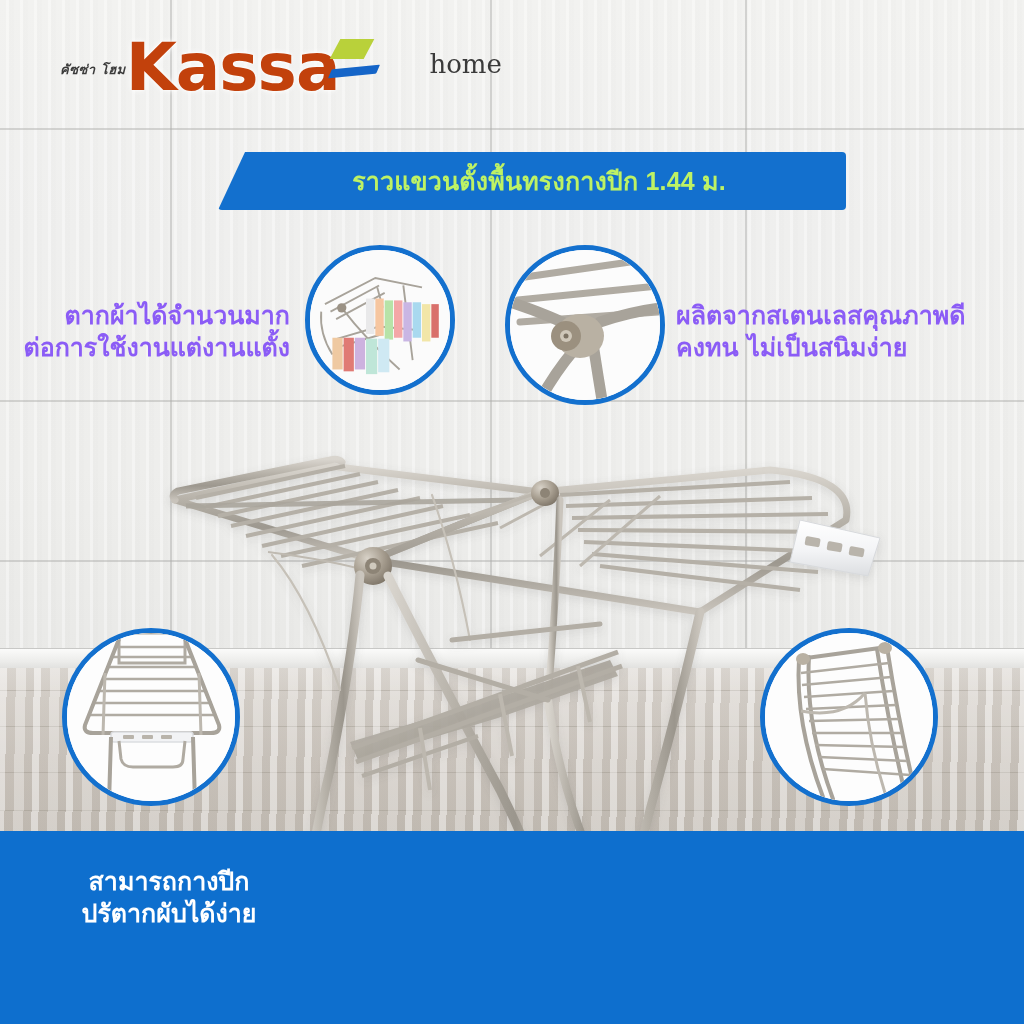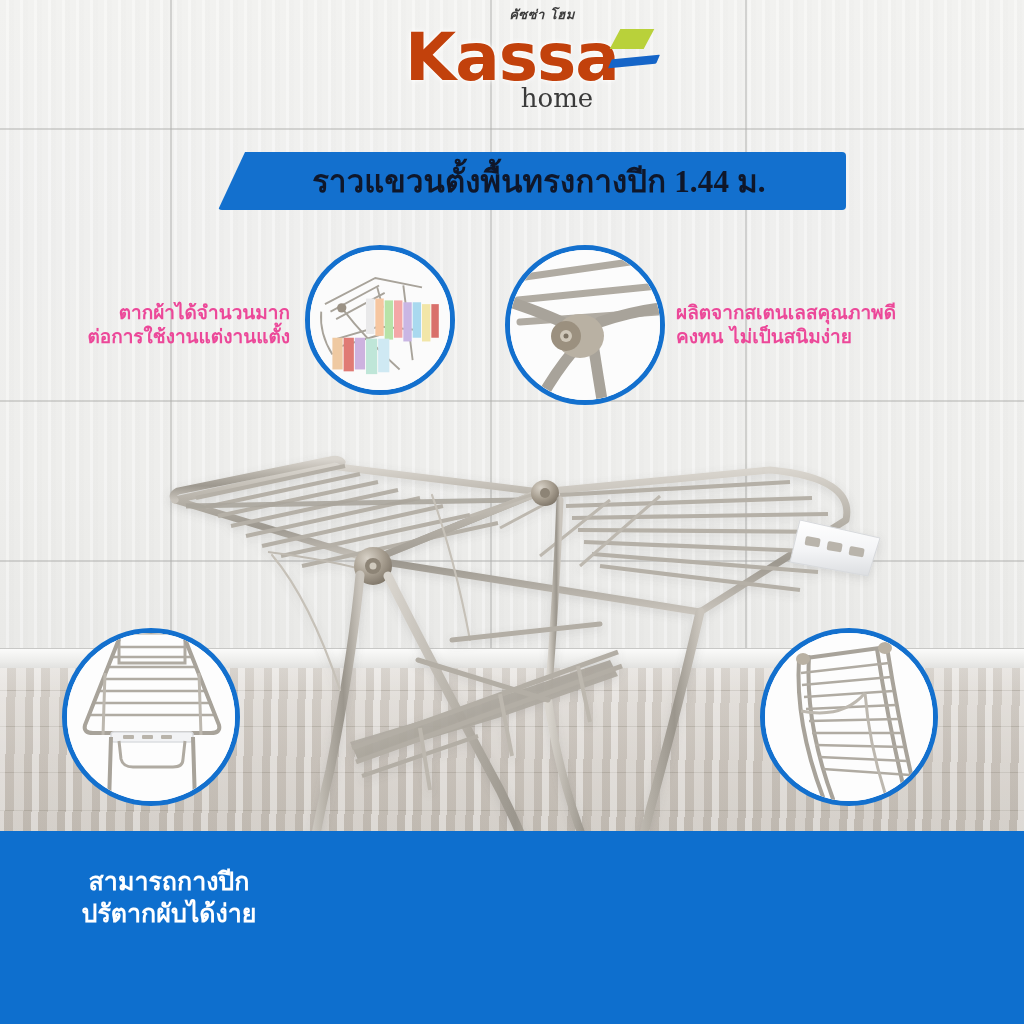--- a/index.html
+++ b/index.html
@@ -53,21 +53,21 @@
 
   
   .blue-band {
     position:absolute; left:0; top:831px; width:1024px; height:193px;
     background:#0e6fce;
   }
 
   
   .logo-wrap {
     position:absolute; left:0; top:4px; width:1024px; height:130px;
-    display:flex; flex-direction:column; align-items:center;
+    display:flex; flex-direction:row; align-items:center;
   }
   .logo-thai{
     font-family:"DejaVu Sans","Liberation Sans",sans-serif;
     font-size:13px; font-style:italic; font-weight:600; color:#3b3b3b;
     letter-spacing:.5px; margin-left:60px;
   }
   .logo-main{ position:relative; margin-top:-2px; height:70px; }
   .logo-kassa{
     font-family:"DejaVu Sans","Liberation Sans",sans-serif;
     font-size:66px; font-weight:700; color:#c2410c; line-height:70px;
@@ -93,43 +93,43 @@
 
   
   .title-banner{
     position:absolute; left:218px; top:152px; width:628px; height:58px;
     background:#1370ce; color:#ffffff;
     clip-path:polygon(4.3% 0%, 100% 0%, 100% 100%, 0% 100%);
     border-radius:4px;
     display:flex; align-items:center; justify-content:center;
   }
   .title-text{
-    font-family:Liberation Serif, serif;
-    font-size:31px; font-weight:700; color:#0f172a; white-space:nowrap;
+    font-family:Liberation Sans, sans-serif;
+    font-size:25px; font-weight:700; color:#bef264; white-space:nowrap;
     letter-spacing:.2px; padding-left:14px;
   }
 
   
   .circle{
     position:absolute; border-radius:50%;
     background:#ffffff; border:5px solid #1370ce;
     overflow:hidden;
   }
   .c-tl{ left:305px; top:245px; width:150px; height:150px; }
   .c-tr{ left:505px; top:245px; width:160px; height:160px; }
   .c-bl{ left:62px; top:628px; width:178px; height:178px; }
   .c-br{ left:760px; top:628px; width:178px; height:178px; }
 
   
   .feat{
     position:absolute;
     font-family:"DejaVu Sans","Liberation Sans",sans-serif;
     font-weight:700; line-height:1.28; white-space:nowrap;
   }
-  .feat-dark{ color:#ec4899; font-size:19px; }
+  .feat-dark{ color:#8b5cf6; font-size:25px; }
   .feat-light{ color:#ffffff; font-size:25px; }
   .f-tl{ left:16px; top:300px; text-align:right; width:274px; }
   .f-tr{ left:676px; top:300px; text-align:left; width:340px; }
   .f-bl{ left:26px; top:866px; text-align:center; width:286px; }
   .f-br{ left:672px; top:866px; text-align:center; width:344px; }
 
   
   .prod-svg{ position:absolute; left:0; top:0; width:1024px; height:1024px; pointer-events:none; }
 </style>
 </head>

